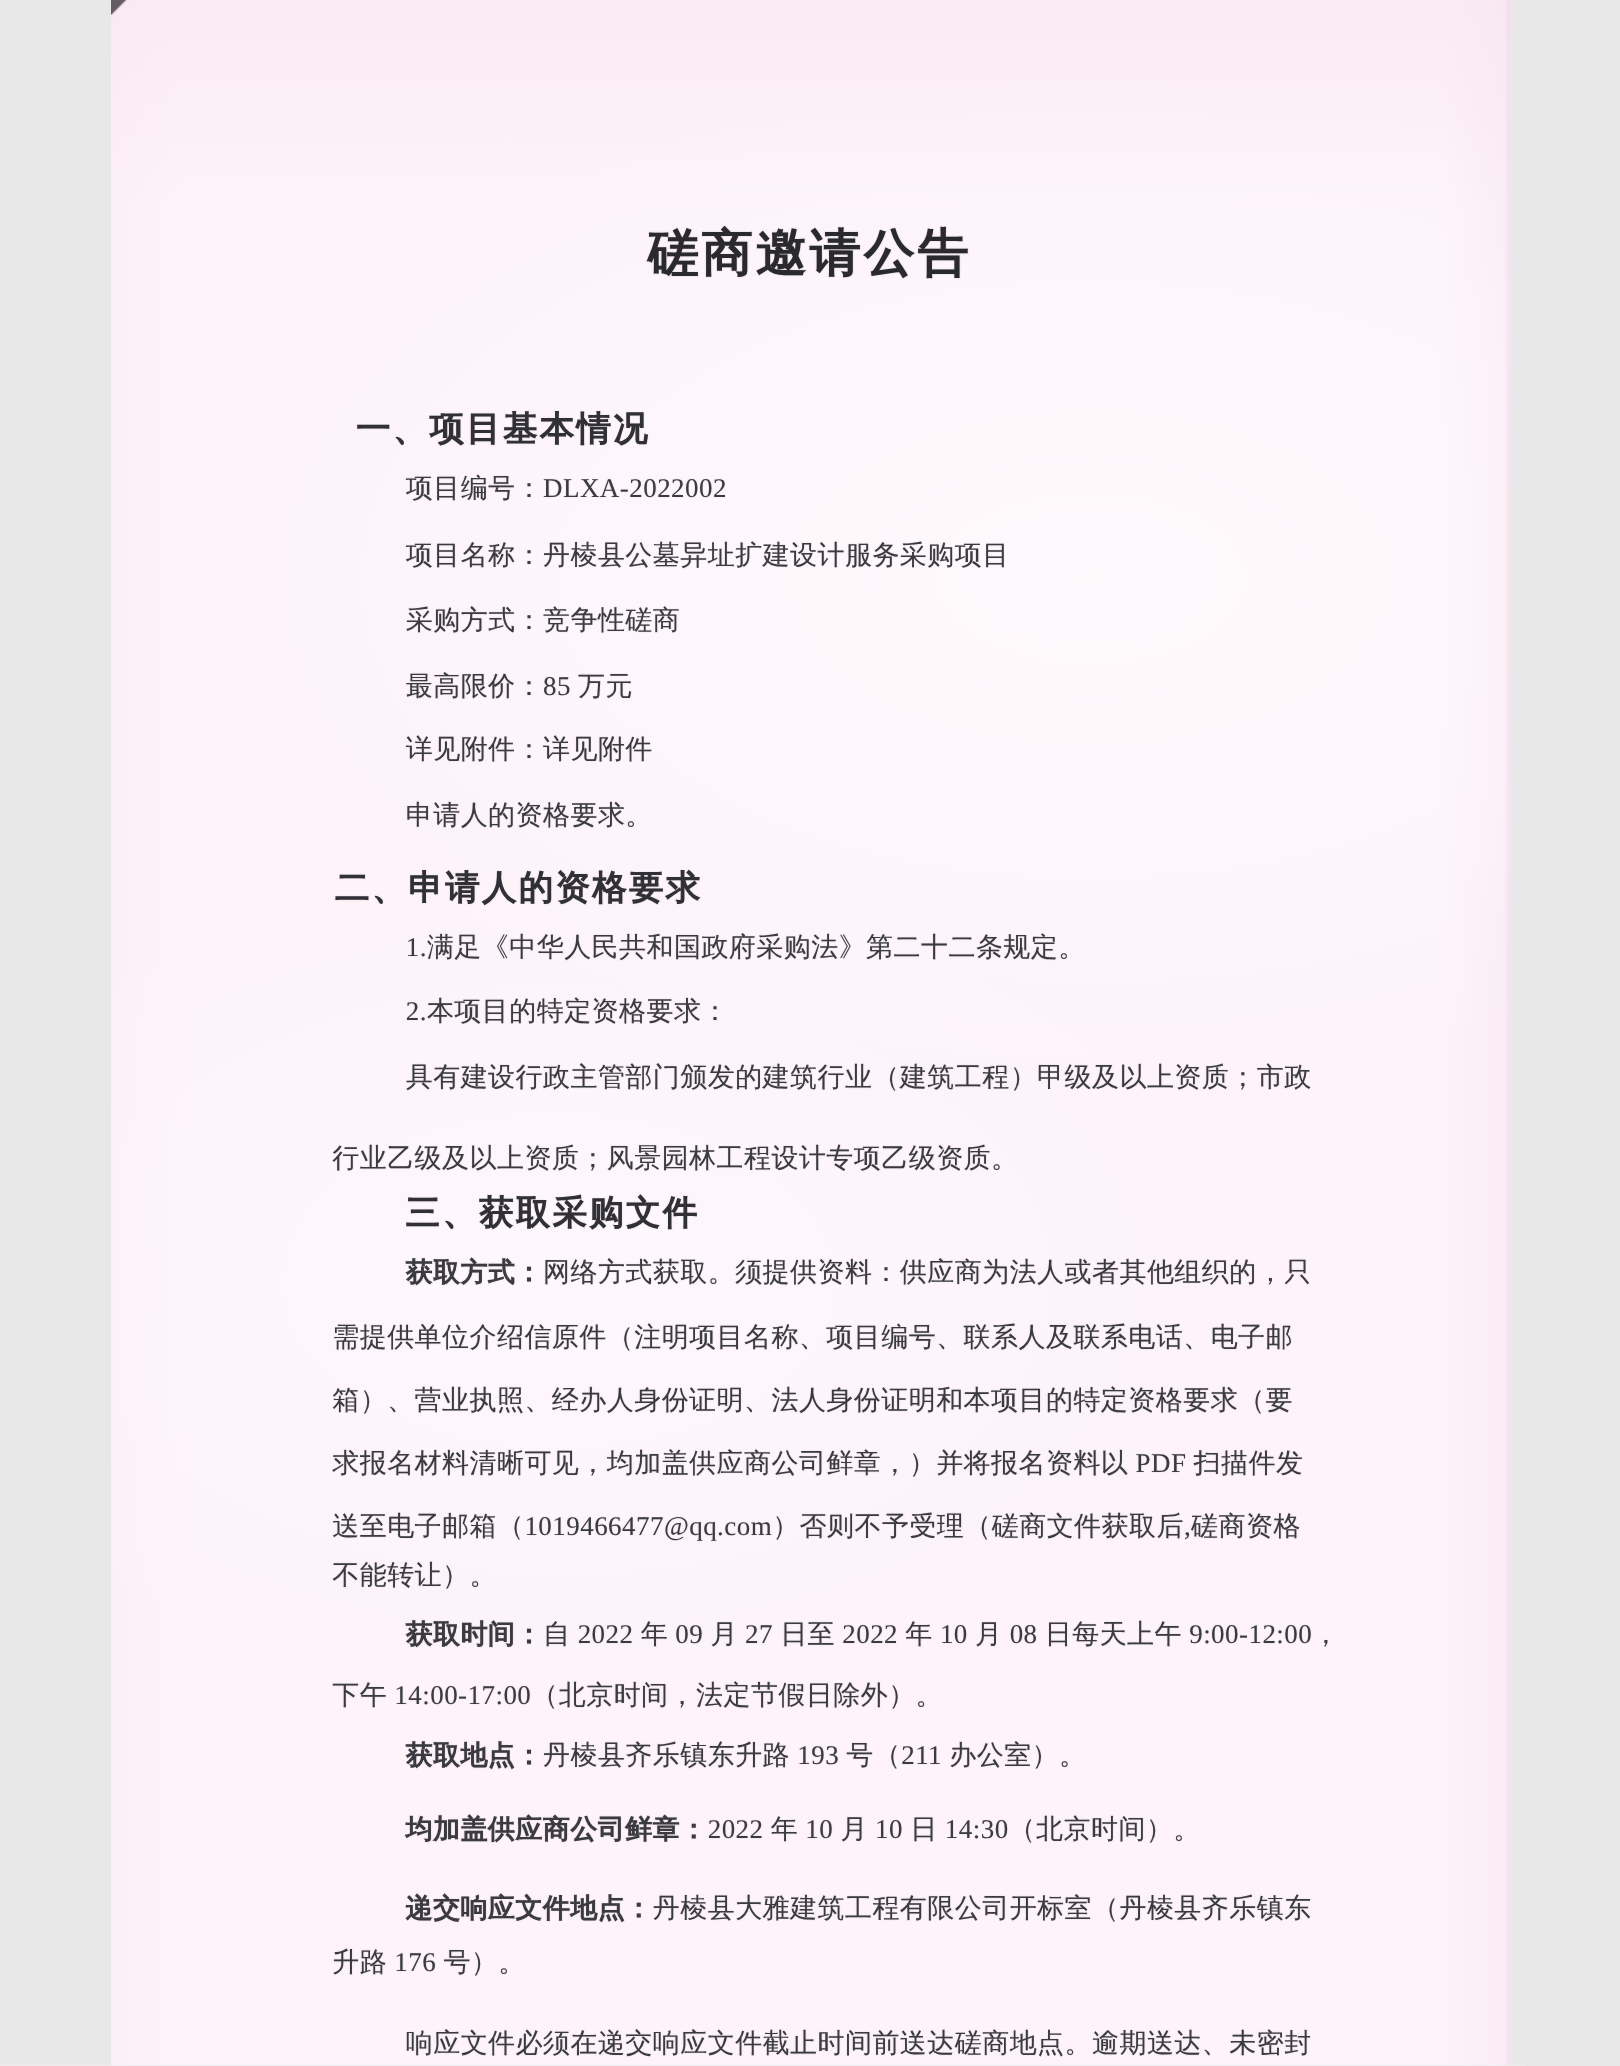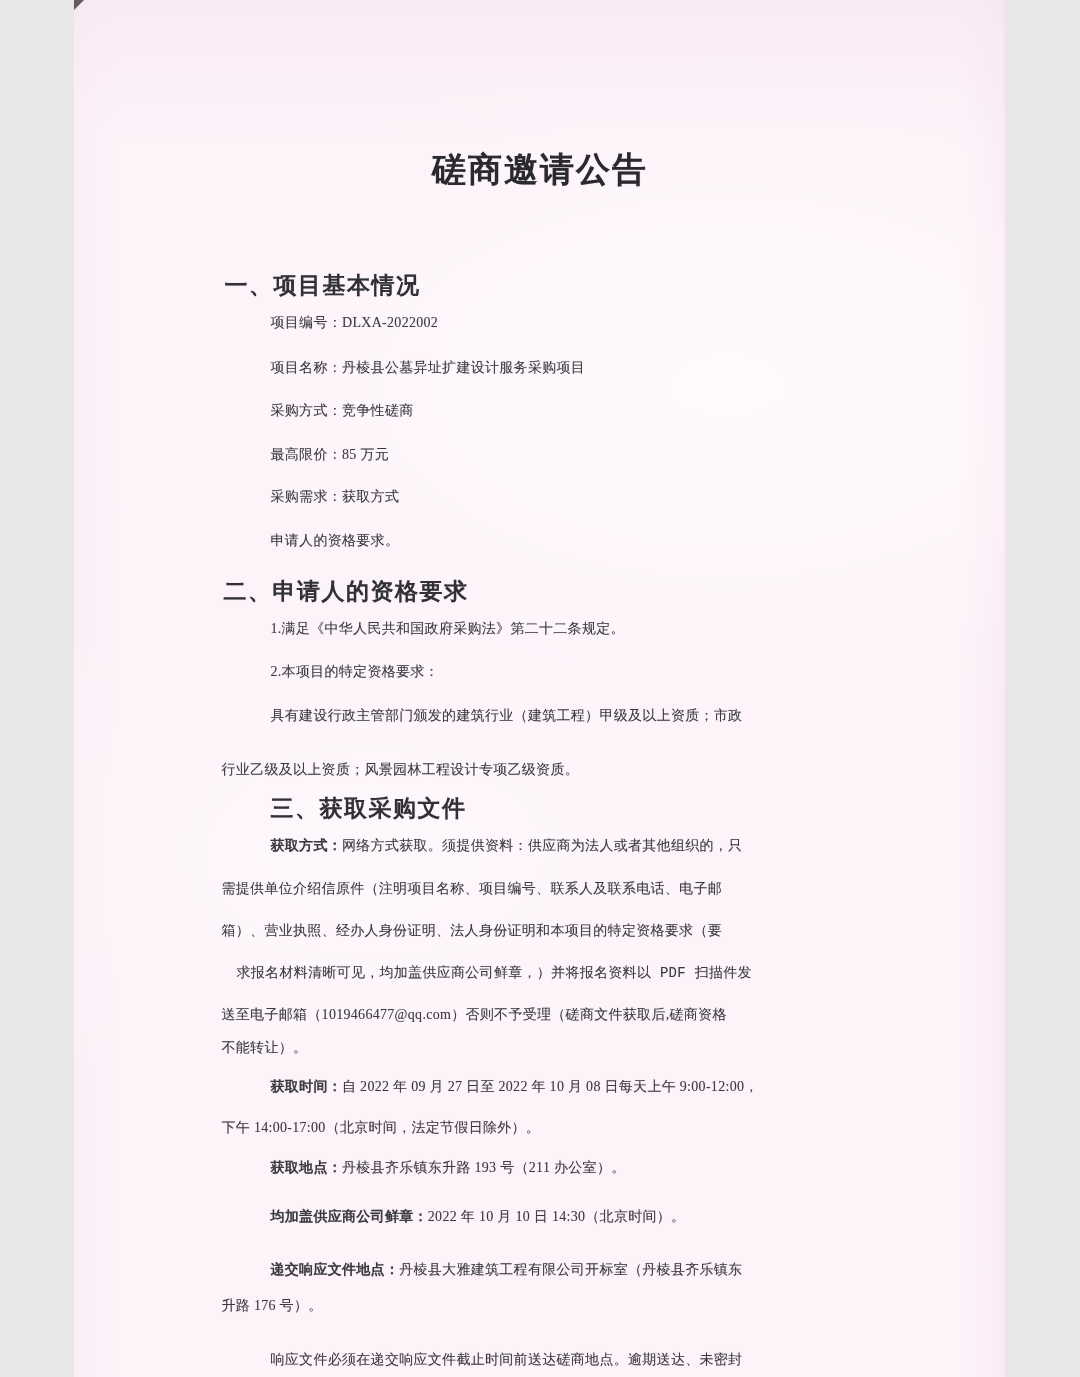--- a/index.html
+++ b/index.html
@@ -24,21 +24,21 @@
     font-weight:bold;
     font-size:34px;
     letter-spacing:2px;
     color:#29292e;
     text-shadow:0 0 1px rgba(60,60,70,.35);
     line-height:1;
   }
   .line{
     position:absolute;
     white-space:nowrap;
-    font-size:14px;
+    font-size:18px;
     line-height:1.15;
     letter-spacing:.3px;
     color:#3a3a40;
     text-shadow:0 0 .8px rgba(70,70,80,.3);
   }
   .line.heading{
     font-family:"Liberation Sans","DejaVu Sans",sans-serif;
     font-weight:bold;
     font-size:23px;
     letter-spacing:1.5px;
@@ -69,37 +69,37 @@
 
 <div class="page">
   <div class="corner-artifact"></div>
   <div class="speck-1"></div>
   <div class="speck-2"></div>
   <div class="edge-strip"></div>
 
   <div class="doc-title">磋商邀请公告</div>
 
   <div>
-      <div class="line heading" style="top: 272px; left: 151px; text-align: center;"><span class="b">一、项目基本情况</span></div>
+      <div class="line heading" style="top: 272px; left: 164px; text-align: center;"><span class="b">一、项目基本情况</span></div>
       <div class="line body" style="top: 315px; left: 197px;"><span>项目编号：DLXA-2022002</span></div>
       <div class="line body" style="top: 360px; left: 197px;"><span>项目名称：丹棱县公墓异址扩建设计服务采购项目</span></div>
       <div class="line body" style="top: 403px; left: 197px;"><span>采购方式：竞争性磋商</span></div>
       <div class="line body" style="top: 447px; left: 197px;"><span>最高限价：85 万元</span></div>
-      <div class="line body" style="top: 489px; left: 197px;"><span>采购需求：获取方式</span></div>
+      <div class="line body" style="top: 489px; left: 197px;"><span>详见附件：详见附件</span></div>
       <div class="line body" style="top: 533px; left: 197px;"><span>申请人的资格要求。</span></div>
       <div class="line heading" style="top: 578px; left: 150px;"><span class="b">二、申请人的资格要求</span></div>
       <div class="line body" style="top: 621px; left: 197px; text-align: center;"><span>1.满足《中华人民共和国政府采购法》第二十二条规定。</span></div>
       <div class="line body" style="top: 664px; left: 197px;"><span>2.本项目的特定资格要求：</span></div>
       <div class="line body" style="top: 708px; left: 197px; text-align: center;"><span>具有建设行政主管部门颁发的建筑行业（建筑工程）甲级及以上资质；市政</span></div>
       <div class="line body" style="top: 750px; left: 148px; margin-top: 12px;"><span>行业乙级及以上资质；风景园林工程设计专项乙级资质。</span></div>
       <div class="line heading" style="top: 795px; left: 197px;"><span class="b">三、获取采购文件</span></div>
       <div class="line body" style="top: 838px; left: 197px;"><span class="b">获取方式：</span><span>网络方式获取。须提供资料：供应商为法人或者其他组织的，只</span></div>
       <div class="line body" style="top: 881px; left: 148px;"><span>需提供单位介绍信原件（注明项目名称、项目编号、联系人及联系电话、电子邮</span></div>
       <div class="line body" style="top: 923px; left: 148px;"><span>箱）、营业执照、经办人身份证明、法人身份证明和本项目的特定资格要求（要</span></div>
-      <div class="line body" style="top: 965px; left: 163px; font-family: Liberation Mono, monospace;"><span>求报名材料清晰可见，均加盖供应商公司鲜章，）并将报名资料以 PDF 扫描件发</span></div>
+      <div class="line body" style="top: 965px; left: 148px;"><span>求报名材料清晰可见，均加盖供应商公司鲜章，）并将报名资料以 PDF 扫描件发</span></div>
       <div class="line body" style="top: 1007px; left: 148px;"><span>送至电子邮箱（1019466477@qq.com）否则不予受理（磋商文件获取后,磋商资格</span></div>
       <div class="line body" style="top: 1040px; left: 148px; text-align: right;"><span>不能转让）。</span></div>
       <div class="line body" style="top: 1079px; left: 197px;"><span class="b">获取时间：</span><span>自 2022 年 09 月 27 日至 2022 年 10 月 08 日每天上午 9:00-12:00，</span></div>
       <div class="line body" style="top: 1120px; left: 148px;"><span>下午 14:00-17:00（北京时间，法定节假日除外）。</span></div>
       <div class="line body" style="top: 1160px; left: 197px;"><span class="b">获取地点：</span><span>丹棱县齐乐镇东升路 193 号（211 办公室）。</span></div>
       <div class="line body" style="top: 1209px; left: 197px;"><span class="b">均加盖供应商公司鲜章：</span><span>2022 年 10 月 10 日 14:30（北京时间）。</span></div>
       <div class="line body" style="top: 1262px; left: 197px;"><span class="b">递交响应文件地点：</span><span>丹棱县大雅建筑工程有限公司开标室（丹棱县齐乐镇东</span></div>
       <div class="line body" style="top: 1298px; left: 148px;"><span>升路 176 号）。</span></div>
       <div class="line body" style="top: 1352px; left: 197px;"><span>响应文件必须在递交响应文件截止时间前送达磋商地点。逾期送达、未密封</span></div>
     </div>

